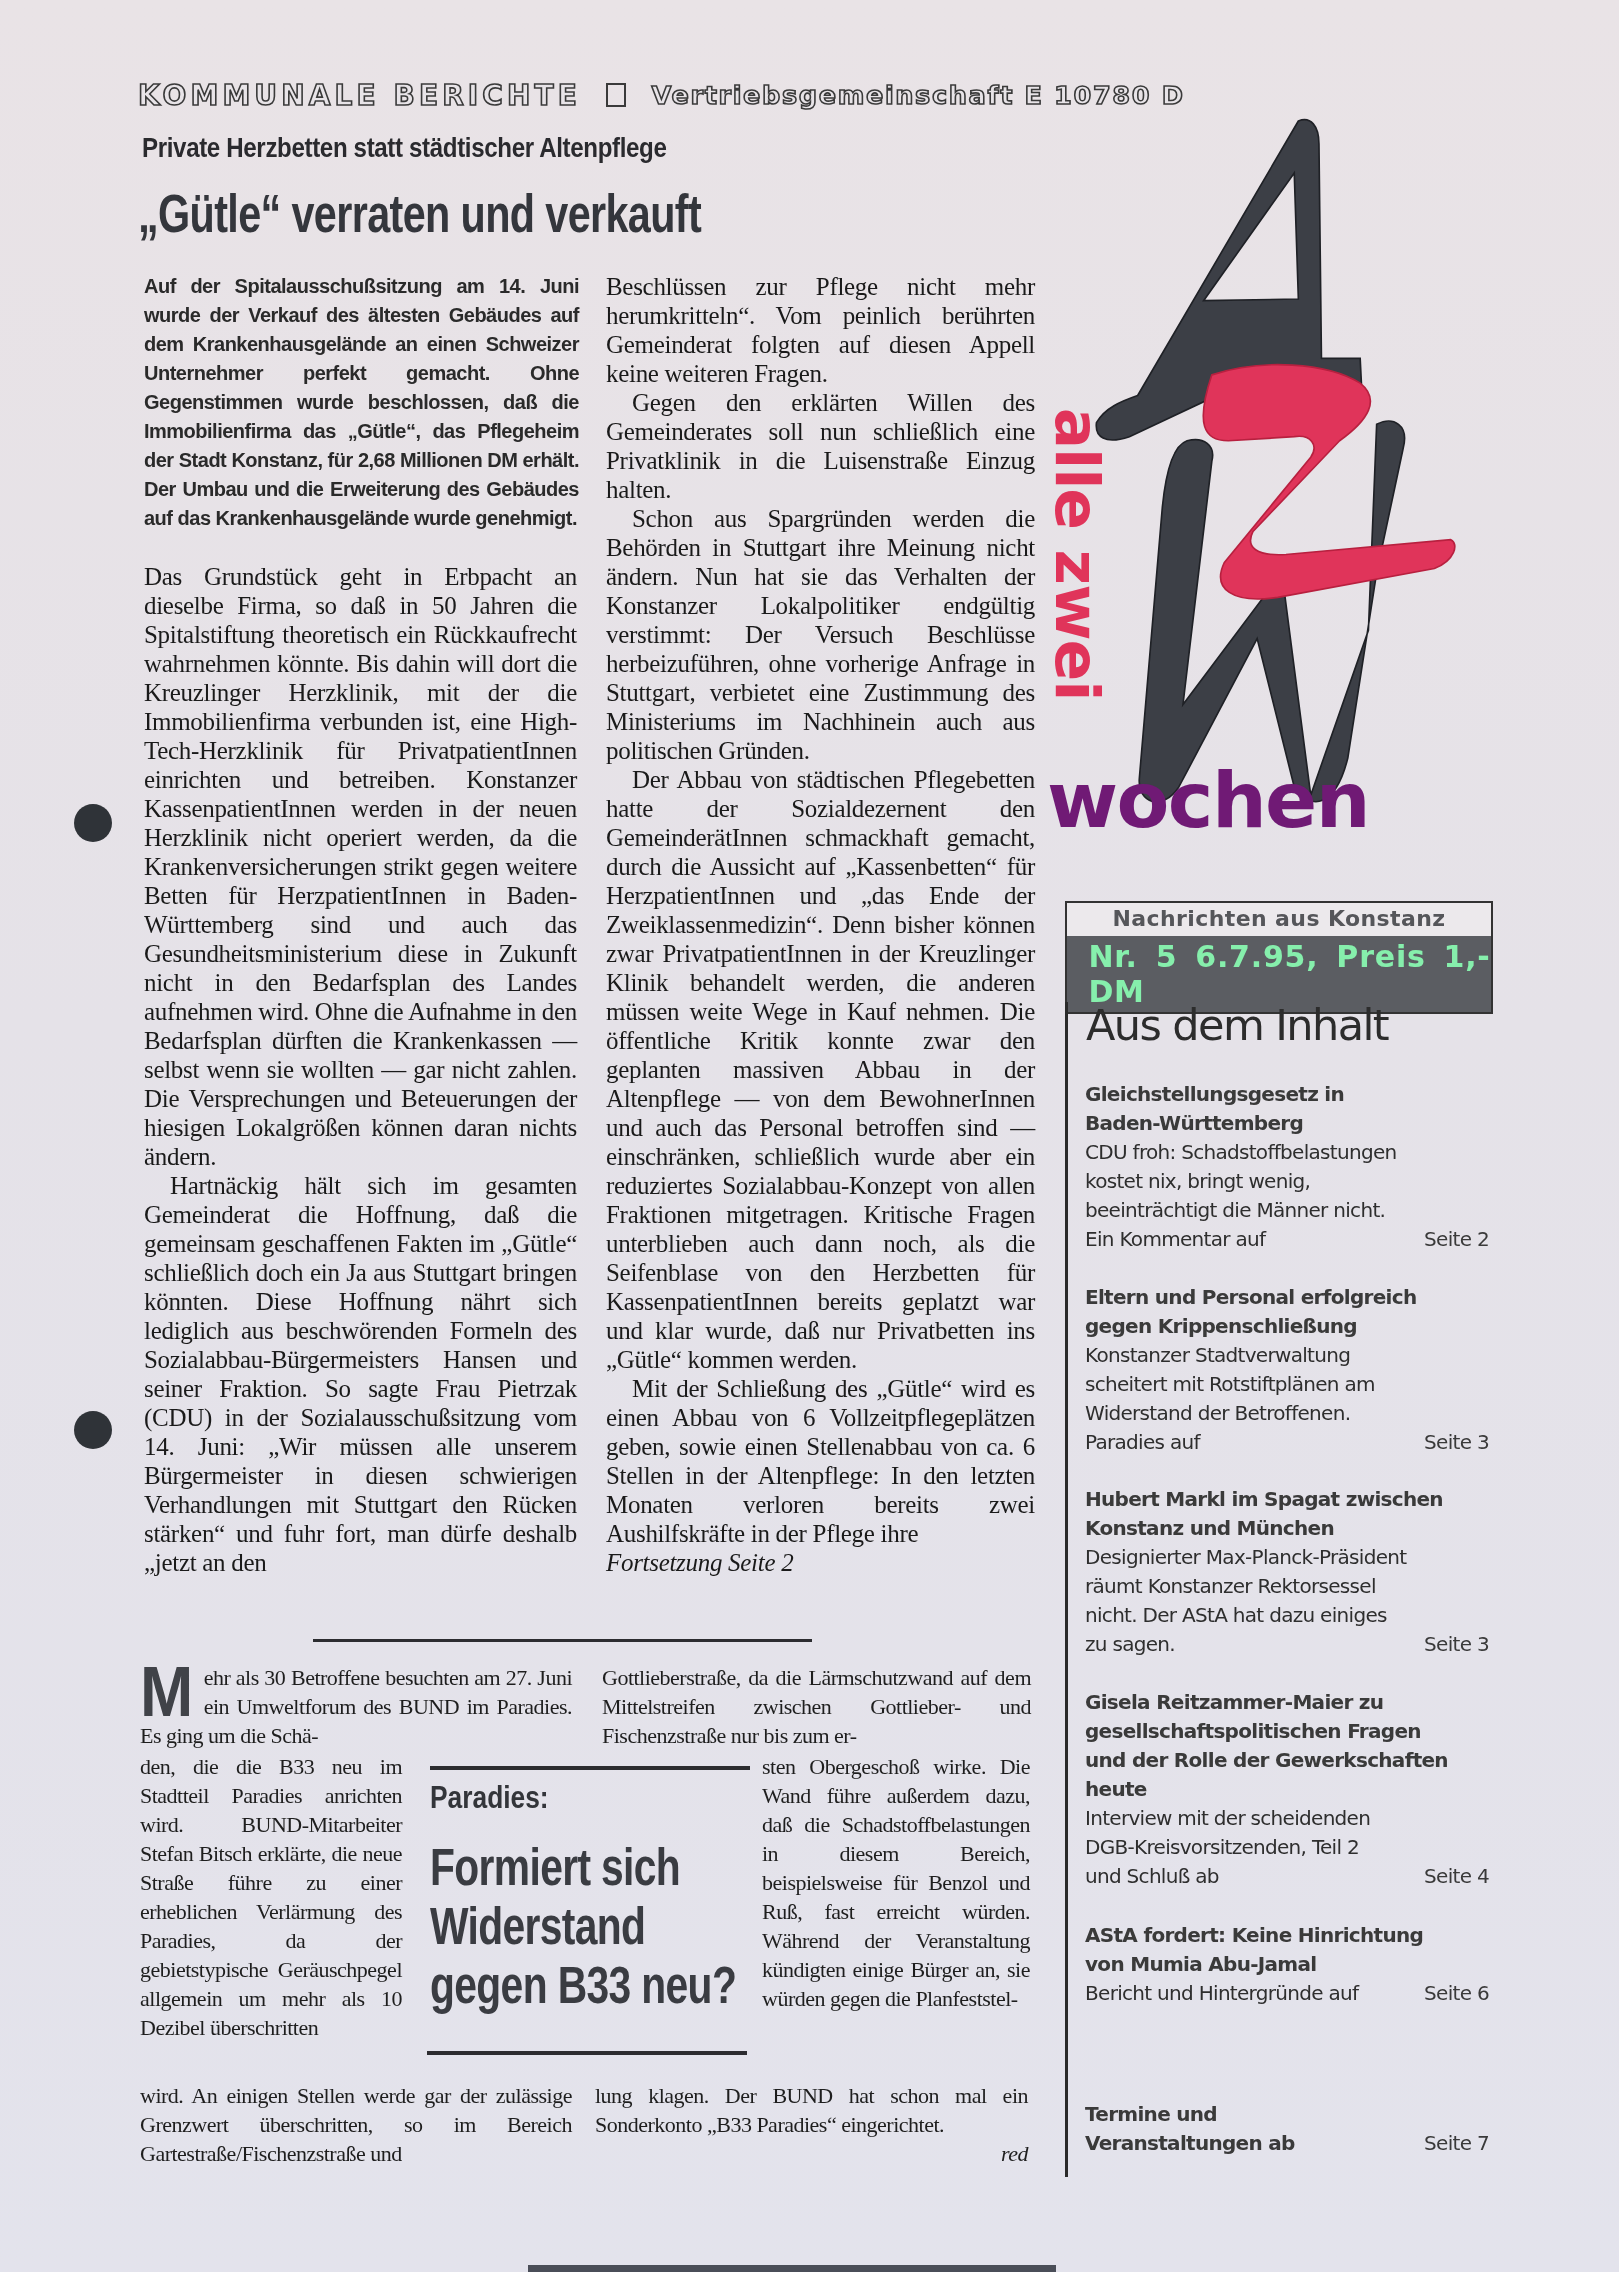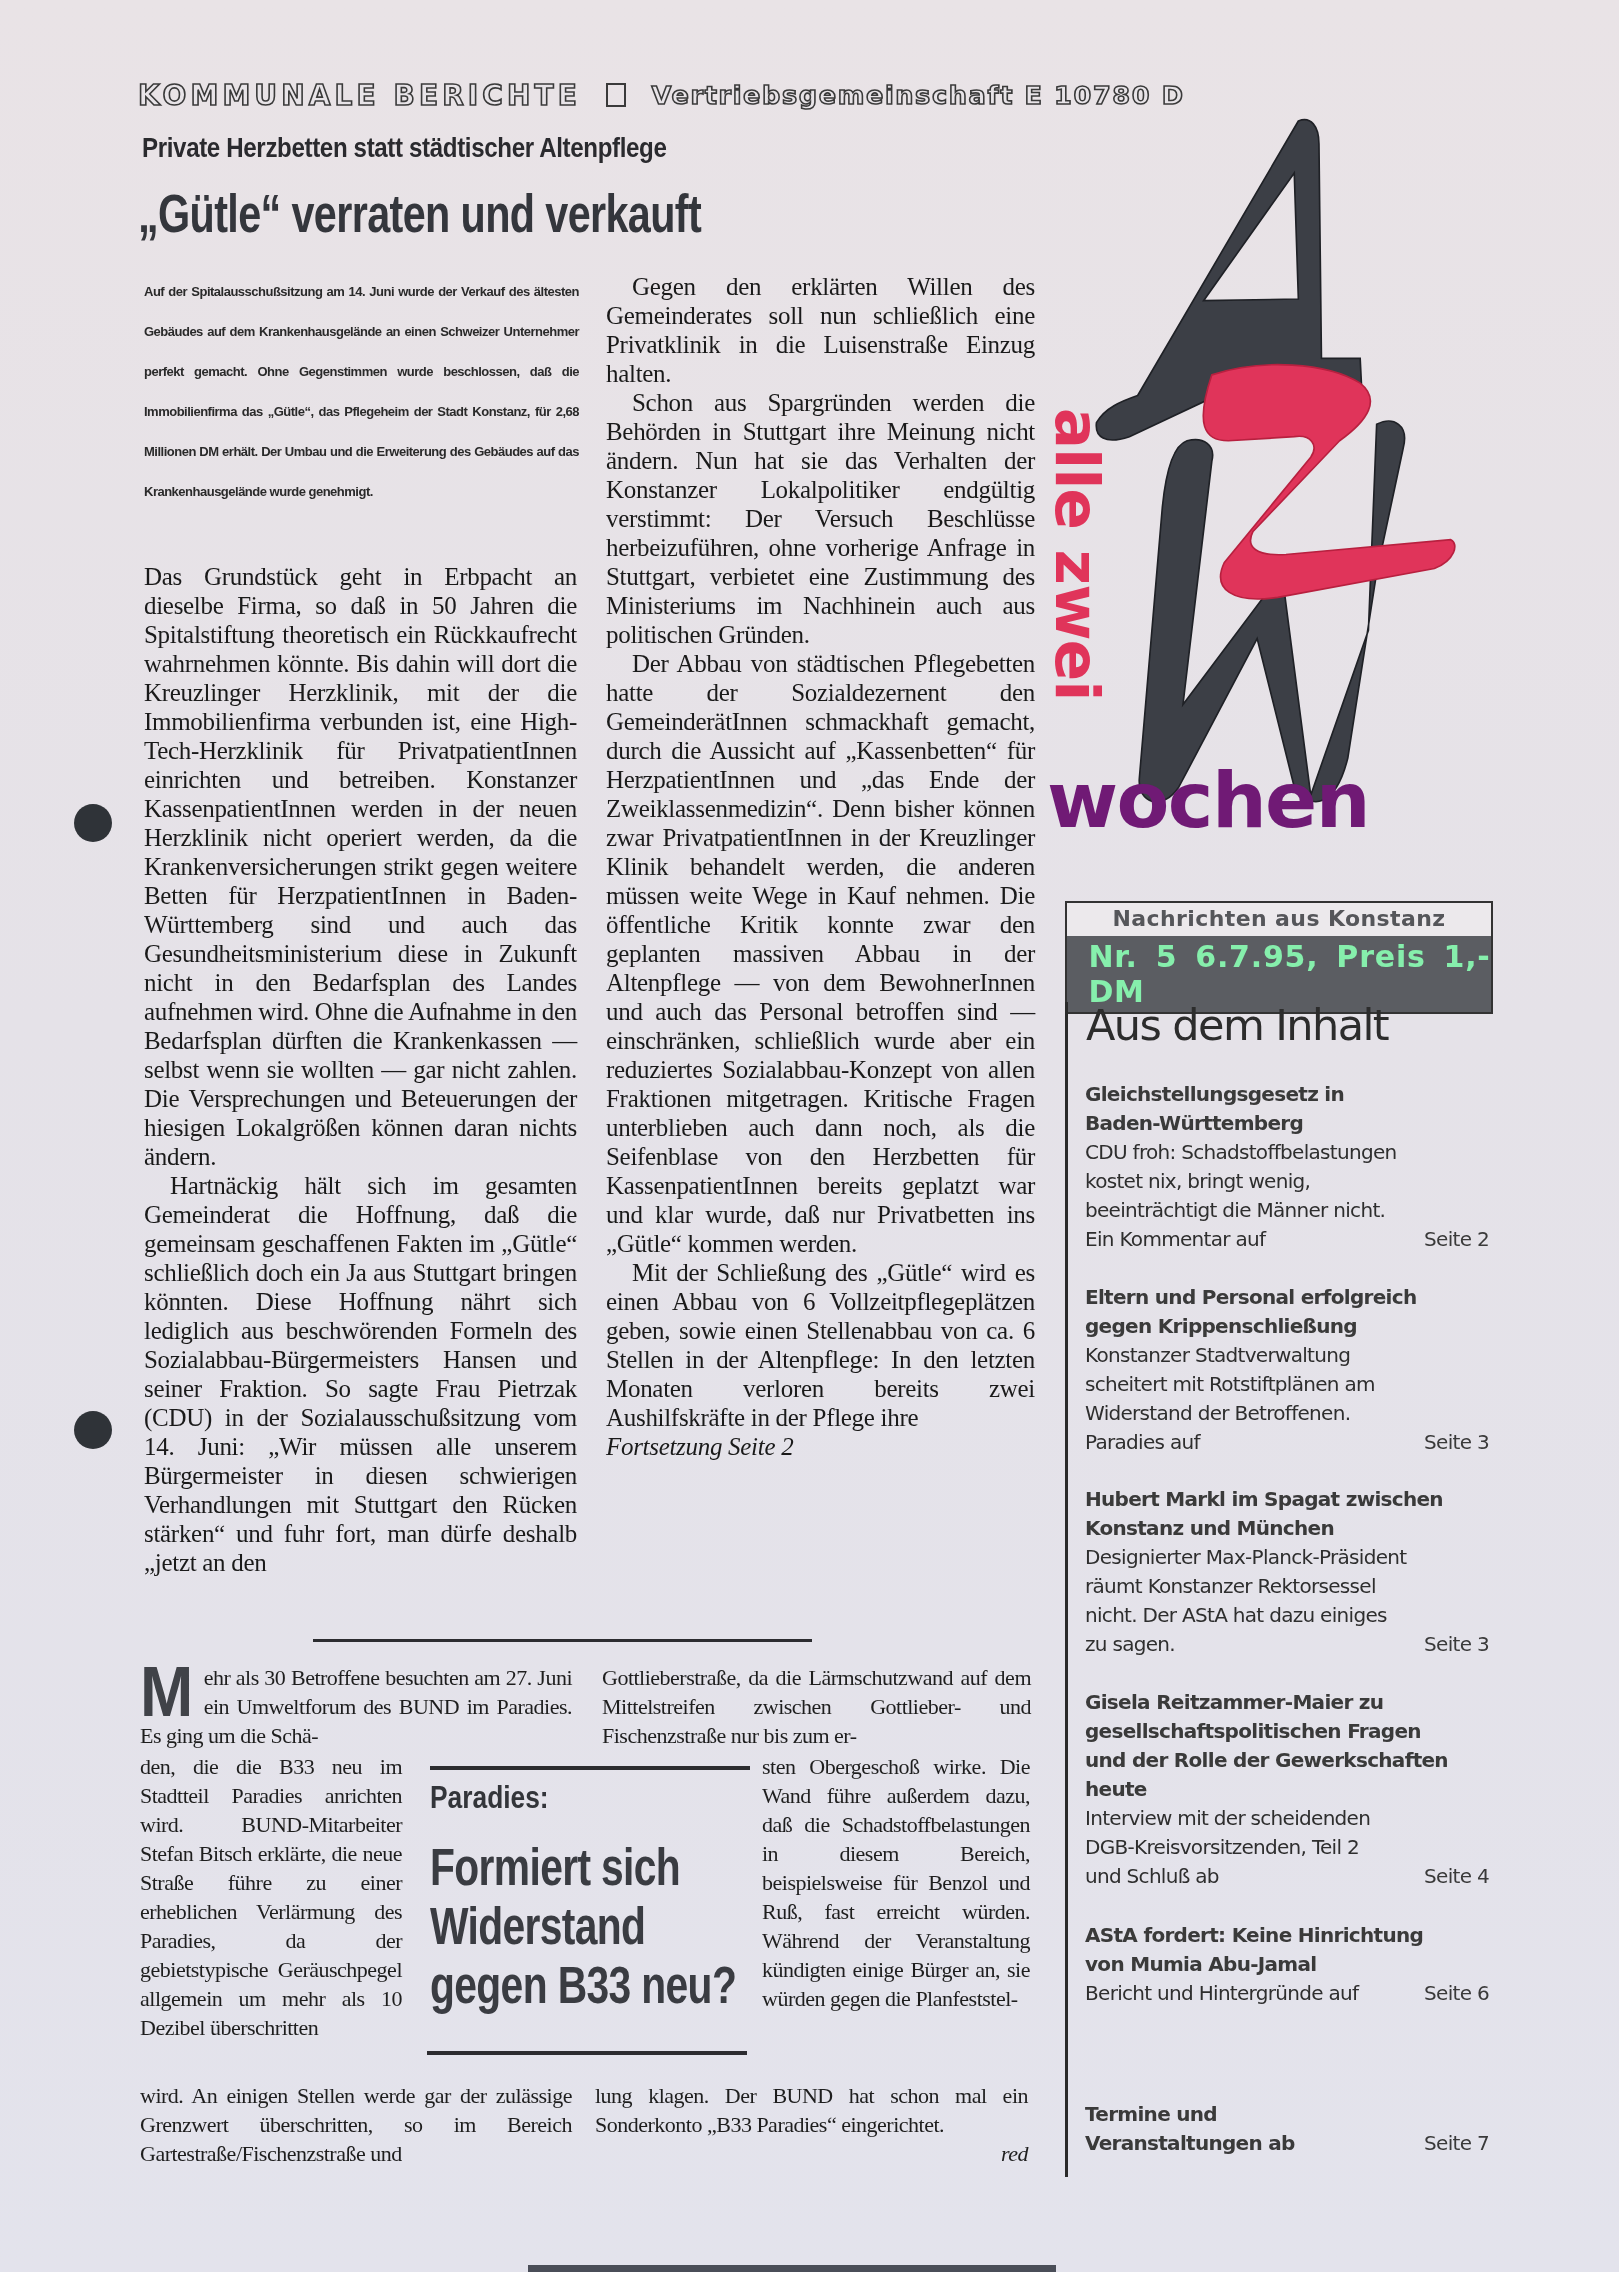--- a/index.html
+++ b/index.html
@@ -37,21 +37,21 @@
     font-family: "Liberation Sans", sans-serif; font-weight: bold;
     font-size: 53px; transform: scaleX(0.78); transform-origin: left;
     color: #34363c; letter-spacing: -0.8px;
   }
 
   
   .col { position: absolute; text-align: justify; hyphens: manual; }
   .lead {
     left: 144px; top: 272px; width: 435px;
     font-family: "Liberation Sans", sans-serif; font-weight: bold;
-    font-size: 13px; line-height: 40px; color: #2a2a2a;
+    font-size: 20px; line-height: 29px; color: #2a2a2a;
     letter-spacing: -0.5px;
   }
   .body-serif { font-size: 25px; line-height: 29px; color: #1a1a1a; letter-spacing: -0.3px; }
   .body-serif p { margin: 0; }
   .body-serif p.ind { text-indent: 26px; }
   .c1 { left: 144px; top: 562px; width: 433px; }
   .c2 { left: 606px; top: 272px; width: 429px; }
   .cont { font-style: italic; }
 
   
@@ -123,20 +123,21 @@
 <div class="abs headline">„Gütle“ verraten und verkauft</div>
 
 <div class="col lead">Auf der Spitalausschußsitzung am 14. Juni wurde der Verkauf des ältesten Gebäudes auf dem Krankenhausgelände an einen Schweizer Unternehmer perfekt gemacht. Ohne Gegenstimmen wurde beschlossen, daß die Immobilienfirma das „Gütle“, das Pflegeheim der Stadt Konstanz, für 2,68 Millionen DM erhält. Der Umbau und die Erweiterung des Gebäudes auf das Krankenhausgelände wurde genehmigt.</div>
 
 <div class="col c1 body-serif">
   <p>Das Grundstück geht in Erbpacht an dieselbe Firma, so daß in 50 Jahren die Spitalstiftung theoretisch ein Rückkaufrecht wahrnehmen könnte. Bis dahin will dort die Kreuzlinger Herzklinik, mit der die Immobilienfirma verbunden ist, eine High-Tech-Herzklinik für PrivatpatientInnen einrichten und betreiben. Konstanzer KassenpatientInnen werden in der neuen Herzklinik nicht operiert werden, da die Krankenversicherungen strikt gegen weitere Betten für HerzpatientInnen in Baden-Württemberg sind und auch das Gesundheitsministerium diese in Zukunft nicht in den Bedarfsplan des Landes aufnehmen wird. Ohne die Aufnahme in den Bedarfsplan dürften die Krankenkassen — selbst wenn sie wollten — gar nicht zahlen. Die Versprechungen und Beteuerungen der hiesigen Lokalgrößen können daran nichts ändern.</p>
   <p class="ind">Hartnäckig hält sich im gesamten Gemeinderat die Hoffnung, daß die gemeinsam geschaffenen Fakten im „Gütle“ schließlich doch ein Ja aus Stuttgart bringen könnten. Diese Hoffnung nährt sich lediglich aus beschwörenden Formeln des Sozialabbau-Bürgermeisters Hansen und seiner Fraktion. So sagte Frau Pietrzak (CDU) in der Sozialausschußsitzung vom 14. Juni: „Wir müssen alle unserem Bürgermeister in diesen schwierigen Verhandlungen mit Stuttgart den Rücken stärken“ und fuhr fort, man dürfe deshalb „jetzt an den</p>
 </div>
 
 <div class="col c2 body-serif">
+  <p>Beschlüssen zur Pflege nicht mehr herumkritteln“. Vom peinlich berührten Gemeinderat folgten auf diesen Appell keine weiteren Fragen.</p>
   <p class="ind">Gegen den erklärten Willen des Gemeinderates soll nun schließlich eine Privatklinik in die Luisenstraße Einzug halten.</p>
   <p class="ind">Schon aus Spargründen werden die Behörden in Stuttgart ihre Meinung nicht ändern. Nun hat sie das Verhalten der Konstanzer Lokalpolitiker endgültig verstimmt: Der Versuch Beschlüsse herbeizuführen, ohne vorherige Anfrage in Stuttgart, verbietet eine Zustimmung des Ministeriums im Nachhinein auch aus politischen Gründen.</p>
   <p class="ind">Der Abbau von städtischen Pflegebetten hatte der Sozialdezernent den GemeinderätInnen schmackhaft gemacht, durch die Aussicht auf „Kassenbetten“ für HerzpatientInnen und „das Ende der Zweiklassenmedizin“. Denn bisher können zwar PrivatpatientInnen in der Kreuzlinger Klinik behandelt werden, die anderen müssen weite Wege in Kauf nehmen. Die öffentliche Kritik konnte zwar den geplanten massiven Abbau in der Altenpflege — von dem BewohnerInnen und auch das Personal betroffen sind — einschränken, schließlich wurde aber ein reduziertes Sozialabbau-Konzept von allen Fraktionen mitgetragen. Kritische Fragen unterblieben auch dann noch, als die Seifenblase von den Herzbetten für KassenpatientInnen bereits geplatzt war und klar wurde, daß nur Privatbetten ins „Gütle“ kommen werden.</p>
   <p class="ind">Mit der Schließung des „Gütle“ wird es einen Abbau von 6 Vollzeitpflegeplätzen geben, sowie einen Stellenabbau von ca. 6 Stellen in der Altenpflege: In den letzten Monaten verloren bereits zwei Aushilfskräfte in der Pflege ihre</p>
   <p class="cont">Fortsetzung Seite 2</p>
 </div>
 
 <svg class="abs logo" viewBox="0 0 580 900" width="478" height="742">
 
   <path d="M 305 12 C 320 6 330 18 330 40 L 333 300 L 380 300 L 382 340 L 310 343 L 200 348 L 100 395 C 70 405 58 395 60 378 C 70 360 90 352 110 345 Z M 300 75 L 190 230 L 305 228 Z" fill="#3c3f46" stroke="#1f2126" stroke-width="2" fill-rule="evenodd"></path>

